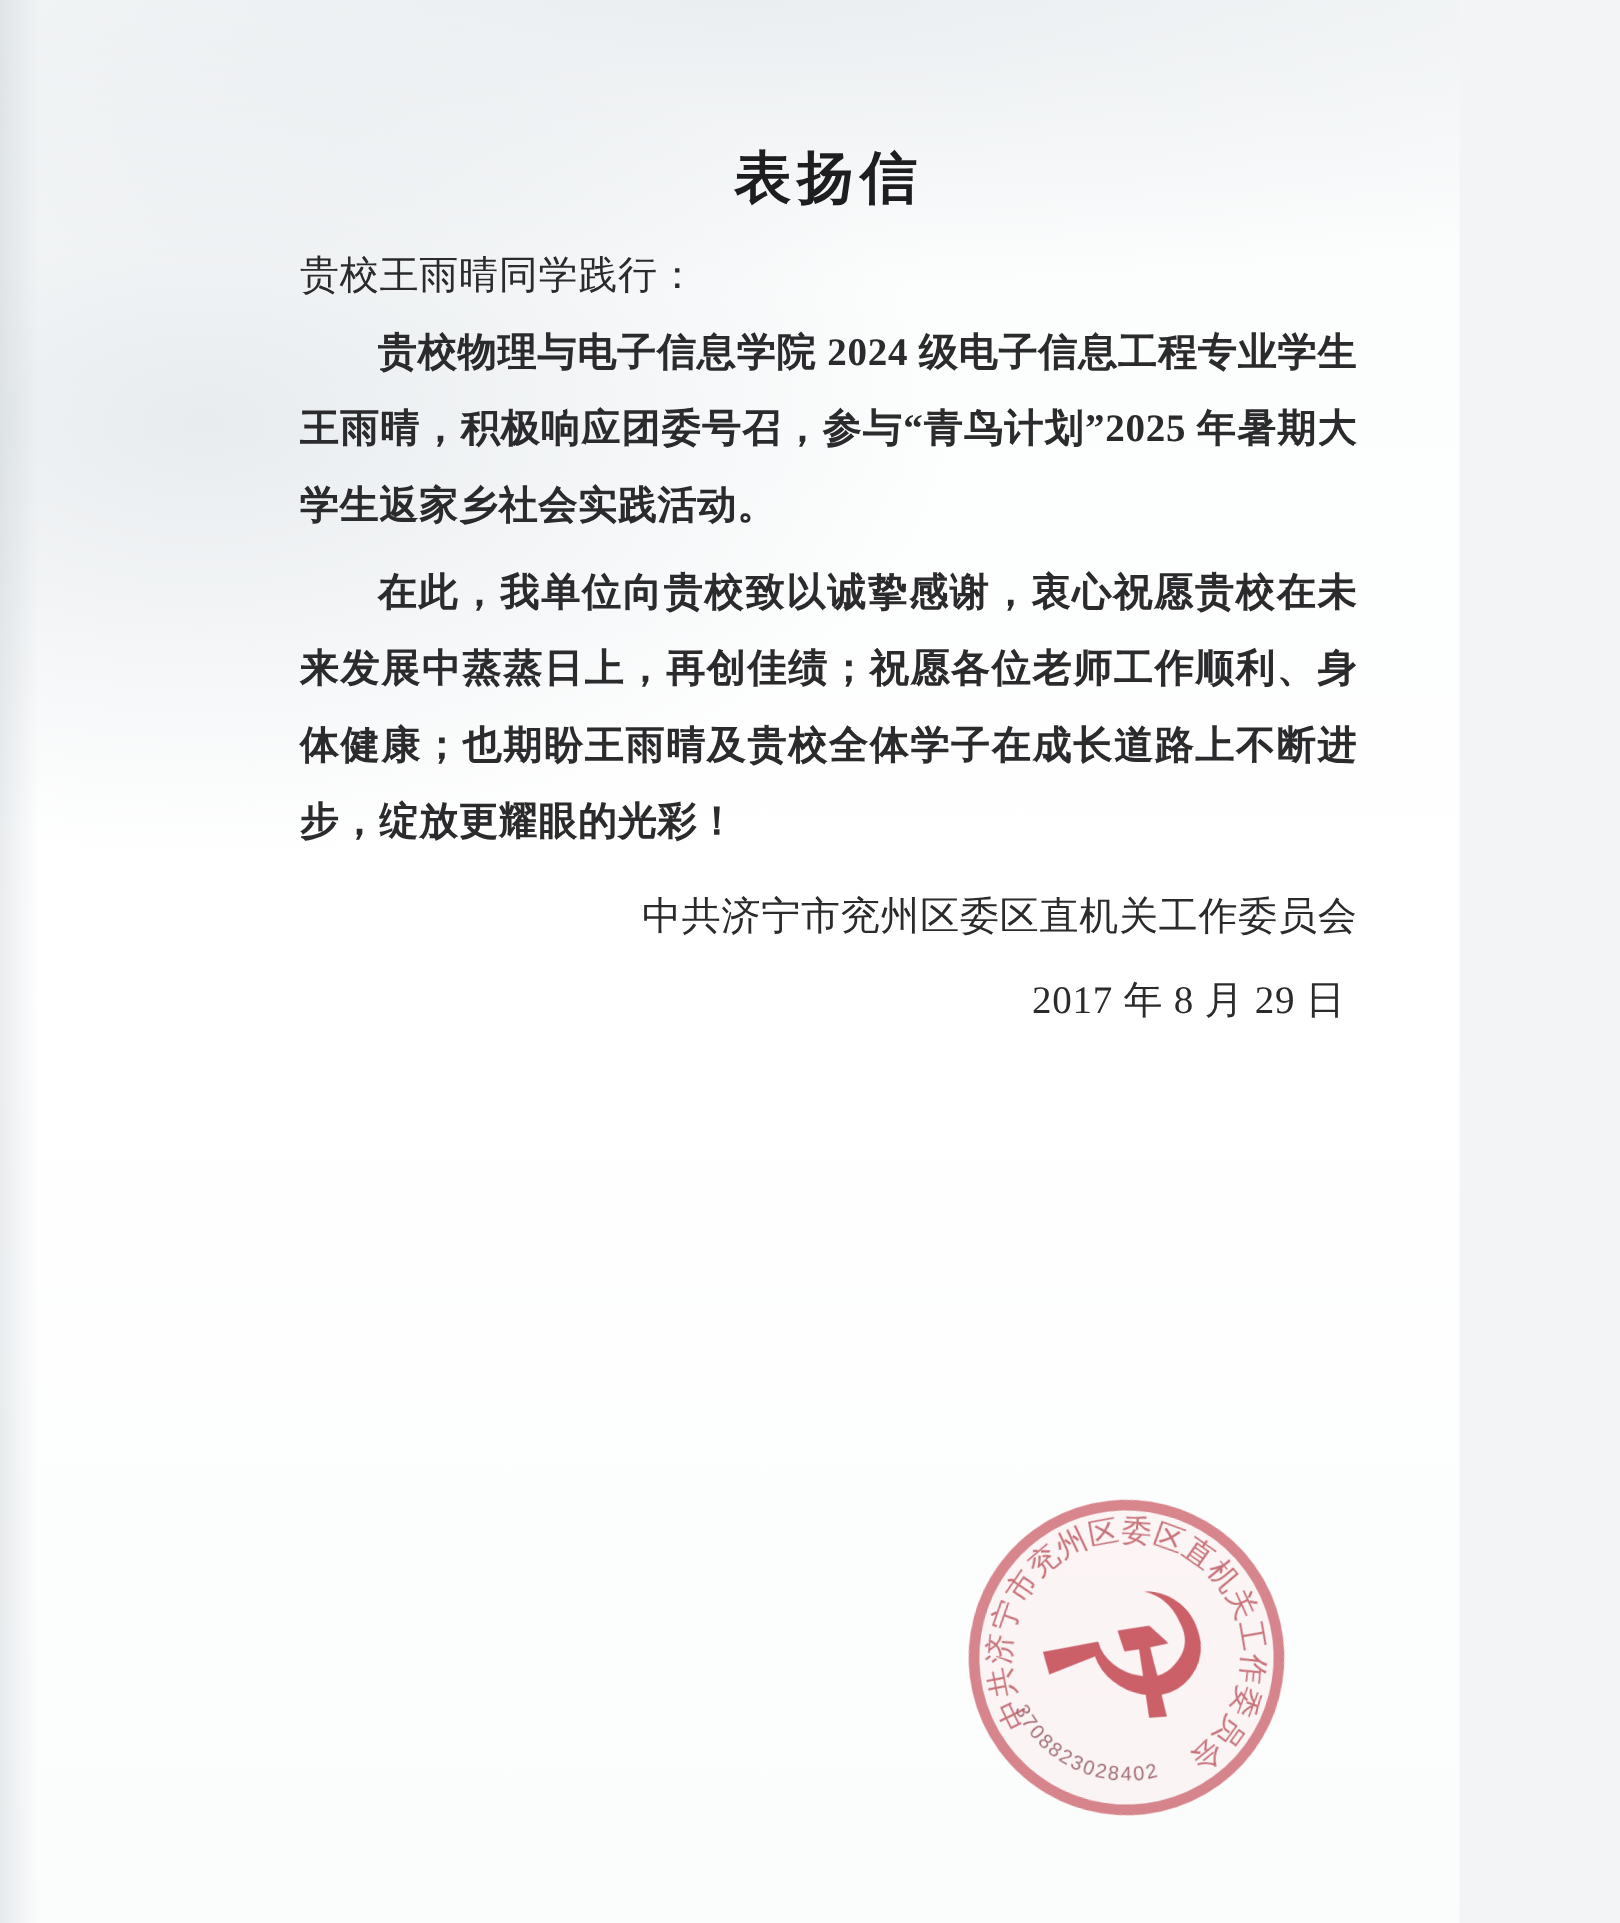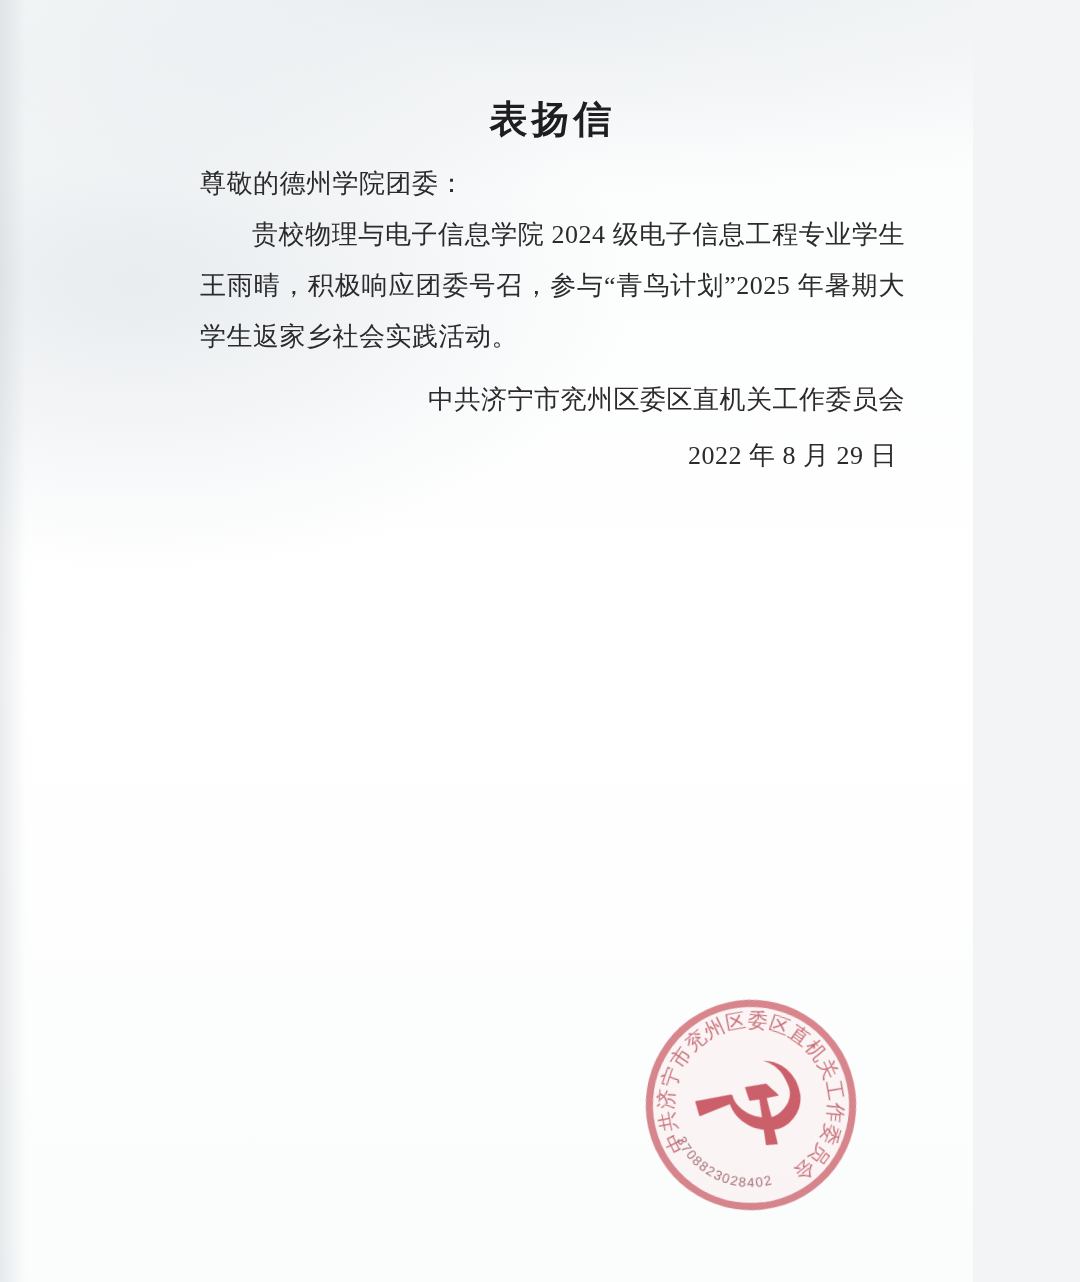--- a/index.html
+++ b/index.html
@@ -41,20 +41,21 @@
     letter-spacing: 4px;
     color: #1e1e20;
     margin: 0 0 16px 0;
   }
   .salutation { text-indent: 0; }
   .greeting   { text-indent: 2em; }
   .para {
     margin: 0 0 7px 0;
     text-indent: 2em;
     text-align: justify;
+    font-weight: bold;
   }
   .signoff {
     margin-top: 12px;
     text-align: right;
   }
   .date-line {
     margin-top: 5px;
     text-align: right;
     padding-right: 8px;
   }
@@ -92,26 +93,27 @@
 </style>
 </head>
 <body>
 
 <div class="scan-page">
   <div class="edge-shade"></div>
 
   <div class="letter">
     <h1 class="letter-title">表扬信</h1>
 
-    <div class="salutation">尊敬的德州学院团委：</div>
+    <div class="salutation">贵校王雨晴同学践行：</div>
 
     <p class="para">贵校物理与电子信息学院 2024 级电子信息工程专业学生王雨晴，积极响应团委号召，参与“青鸟计划”2025 年暑期大学生返家乡社会实践活动。</p>
+    <p class="para">在此，我单位向贵校致以诚挚感谢，衷心祝愿贵校在未来发展中蒸蒸日上，再创佳绩；祝愿各位老师工作顺利、身体健康；也期盼王雨晴及贵校全体学子在成长道路上不断进步，绽放更耀眼的光彩！</p>
 
     <div class="signoff">中共济宁市兖州区委区直机关工作委员会</div>
-    <div class="date-line">2022 年 8 月 29 日</div>
+    <div class="date-line">2017 年 8 月 29 日</div>
   </div>
 
   <div class="seal">
     <svg viewBox="0 0 300 300" xmlns="http://www.w3.org/2000/svg">
       <defs>
         <path id="ringPath" d="M 94 201.4 A 76 76 0 1 1 206 201.4"></path>
         <path id="codePath" d="M 79.4 187.6 A 80 80 0 0 0 220.6 187.6"></path>
       </defs>
 
       <circle cx="150" cy="150" r="95" fill="rgba(231,160,168,0.10)"></circle>

